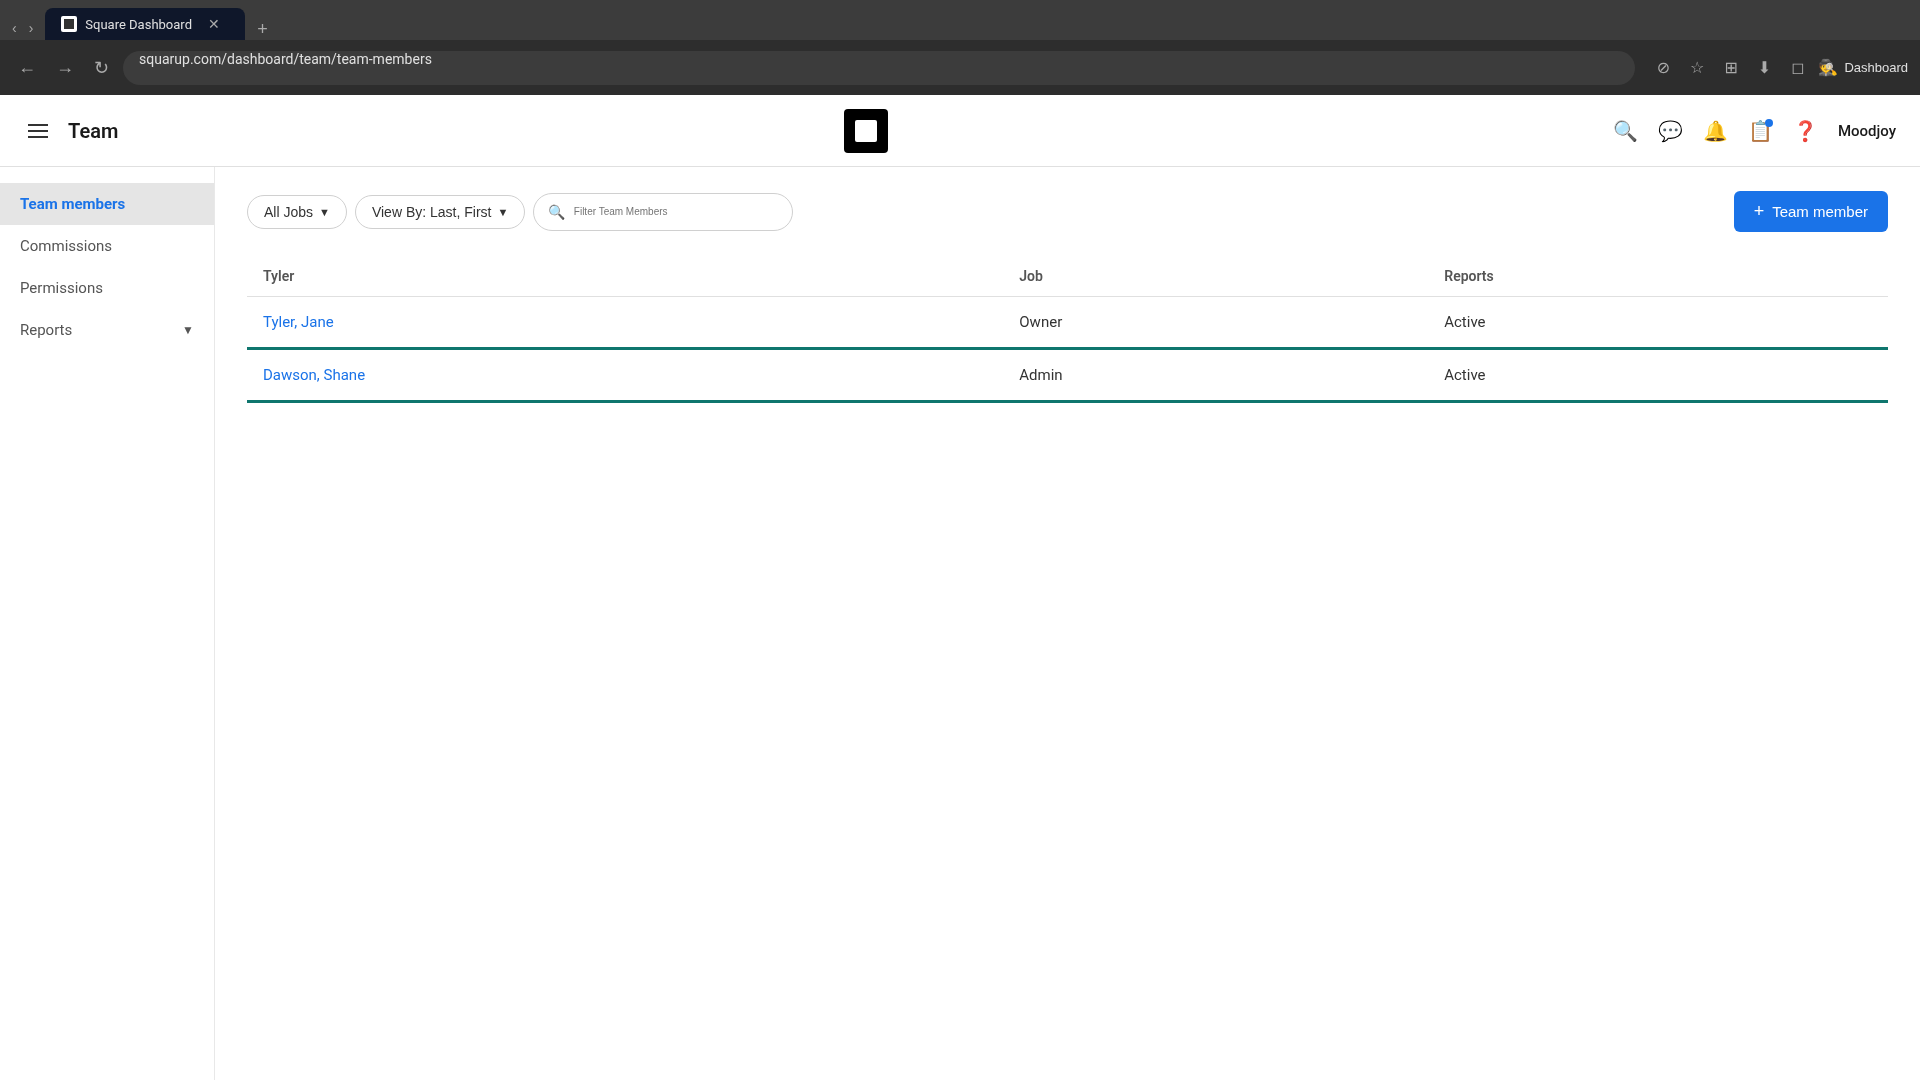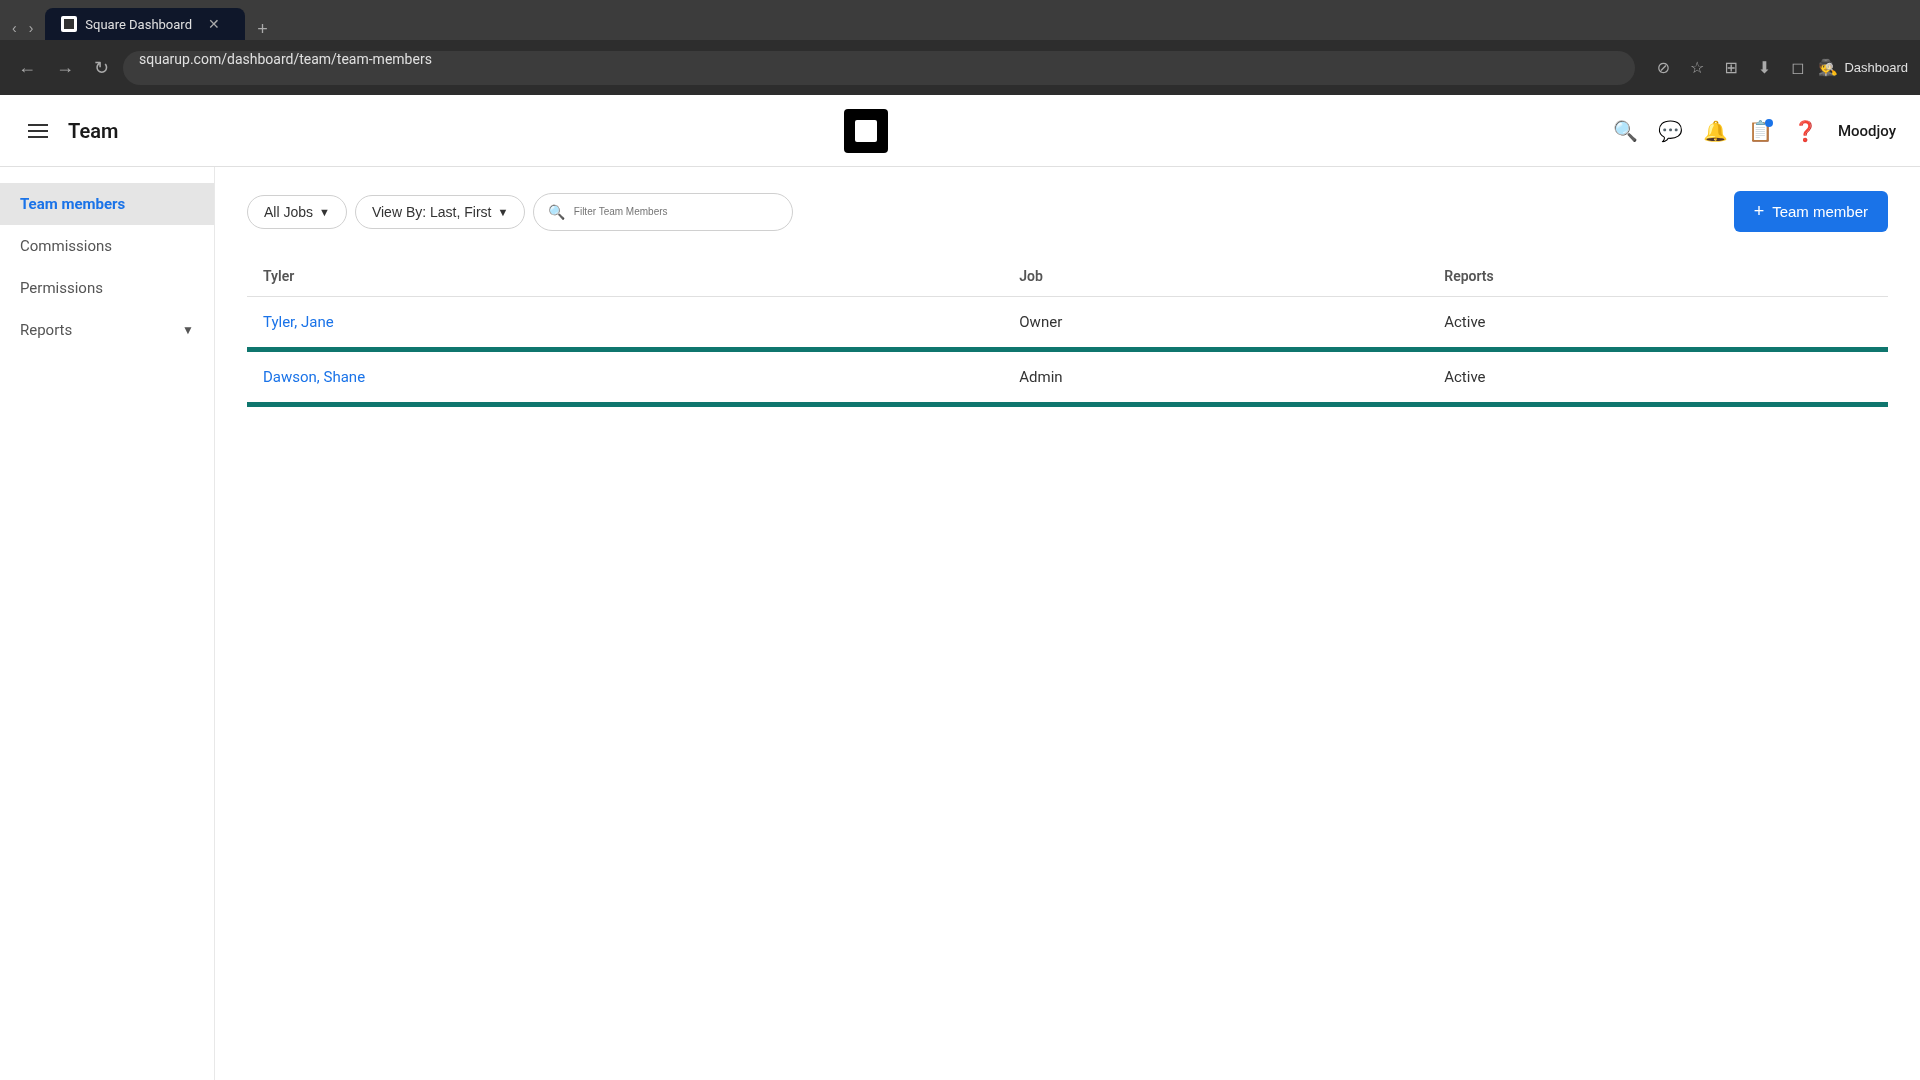--- a/index.html
+++ b/index.html
@@ -55,21 +55,21 @@
     .filter-btn { background: #fff; border: 1px solid #d0d0d0; border-radius: 20px; padding: 8px 16px; font-size: 14px; cursor: pointer; display: flex; align-items: center; gap: 6px; color: #333; }
     .search-box { flex: 0 0 260px; border: 1px solid #d0d0d0; border-radius: 20px; height: 38px; display: flex; align-items: center; padding: 0 14px; gap: 8px; }
     .search-box input { border: none; outline: none; font-size: 10px; color: #555; background: transparent; width: 100%; }
     .search-icon { color: #888; font-size: 14px; }
     .spacer { flex: 1; }
     .add-btn { background: #1a73e8; color: #fff; border: none; border-radius: 6px; padding: 10px 20px; font-size: 15px; font-weight: 500; cursor: pointer; display: flex; align-items: center; gap: 8px; }
 
     
     .table { width: 100%; border-collapse: collapse; }
     .table th { text-align: left; padding: 12px 16px; font-size: 14px; font-weight: 600; color: #555; border-bottom: 1px solid #e0e0e0; }
-    .table td { padding: 16px 16px; font-size: 15px; color: #333; border-bottom: 5px solid #0f766e; }
+    .table td { padding: 16px 16px; font-size: 15px; color: #333; border-bottom: 3px solid #0f766e; }
     .member-link { color: #1a73e8; text-decoration: none; cursor: pointer; }
   </style>
 </head>
 <body>
 
 <div class="browser-chrome">
   <div class="browser-tabs">
     <div class="tab-nav-arrows">
       <button class="tab-nav-btn">‹</button>
       <button class="tab-nav-btn">›</button>

